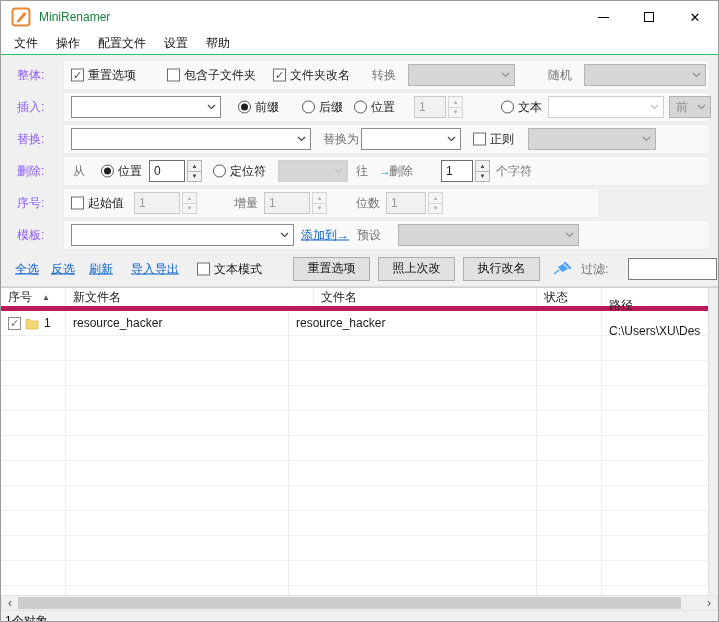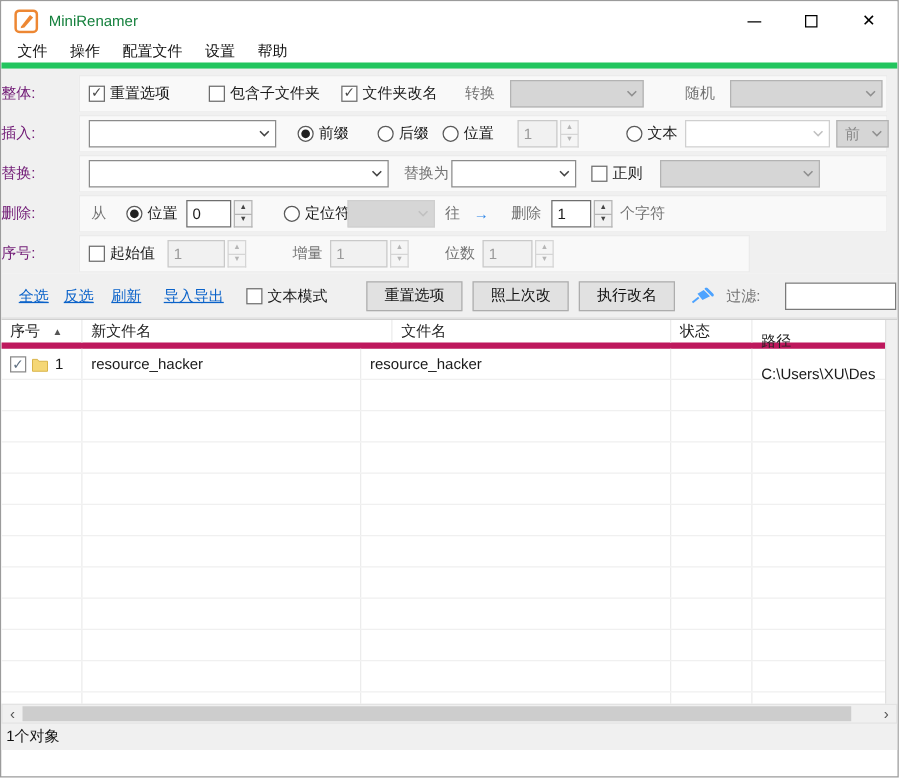--- a/index.html
+++ b/index.html
@@ -11,27 +11,27 @@
   }
   
   .titlebar { height:32px; background:#fff; display:flex; align-items:center; position:relative; }
   .appicon { width:20px; height:20px; margin:0 8px 0 10px; }
   .title { font-size:12px; color:#15803d; }
   .wincontrols { position:absolute; right:0; top:0; height:32px; display:flex; }
   .winbtn { width:46px; height:32px; display:flex; align-items:center; justify-content:center; color:#000; font-size:13px; }
   .maxbox { width:10px; height:10px; border:1px solid #000; display:block; }
   .minline { width:11px; height:1px; background:#000; display:block; }
   
-  .menubar { height:22px; background:#fff; display:flex; align-items:center; padding-left:4px; border-bottom:5px solid #22c55e; }
+  .menubar { height:22px; background:#fff; display:flex; align-items:center; padding-left:4px; border-bottom:1px solid #22c55e; }
   .menuitem { padding:2px 9px; color:#111; }
   
   .panel { background:#f0f0f0; padding-top:4px; }
   .crow { position:relative; height:32px; }
   .rowbox { position:absolute; left:62px; right:8px; top:1px; bottom:1px; background:#f9f9f9; border:1px solid #ebebeb; }
-  .rlabel { position:absolute; left:0; top:50%; transform:translateY(-50%); color:#701a75; }
+  .rlabel { position:absolute; left:16px; top:50%; transform:translateY(-50%); color:#8b5cf6; }
   .ctl { position:absolute; top:50%; transform:translateY(-50%); display:flex; align-items:center; }
   
   .combo { height:22px; background:#fff; border:1px solid #8b8b8b; display:flex; align-items:center; justify-content:flex-end; padding-right:4px; }
   .combo .chev { color:#444; }
   .combo.gray { background:#d6d6d6; border-color:#b3b3b3; color:#8a8a8a; justify-content:space-between; padding-left:6px; }
   .combo.gray .chev { color:#8f8f8f; }
   .combo.dislight { border-color:#cfcfcf; }
   .combo.dislight .chev { color:#c0c0c0; }
   .chev svg { display:block; }
   .cbx { display:flex; align-items:center; gap:4px; }
@@ -232,35 +232,35 @@
       <span class="rdot on"></span>
       <span>位置</span>
     </div>
     <div class="ctl" style="left:148px">
       <span class="spinbox" style="width:36px">0</span>
       <span class="spinarrows">
           <div>▲</div>
           <div>▼</div>
         </span>
     </div>
-    <div class="ctl radio" style="left:226px">
+    <div class="ctl radio" style="left:212px">
       <span class="rdot"></span>
       <span>定位符</span>
     </div>
     <div class="ctl combo gray dislight" style="left:277px;width:70px">
       <span></span>
         <span class="chev">
           <svg width="9" height="6" viewBox="0 0 9 6">
             <path d="M1 1 L4.5 4.5 L8 1" fill="none" stroke="currentColor" stroke-width="1.2"></path>
           </svg>
         </span>
     </div>
     <span class="ctl glabel" style="left:355px">往</span>
     <span class="ctl bluearrow" style="left:378px">→</span>
-    <span class="ctl glabel" style="left:408px">删除</span>
+    <span class="ctl glabel" style="left:388px">删除</span>
     <div class="ctl" style="left:440px">
       <span class="spinbox" style="width:32px">1</span>
       <span class="spinarrows">
           <div>▲</div>
           <div>▼</div>
         </span>
     </div>
     <span class="ctl glabel" style="left:495px">个字符</span>
   </div>
 
@@ -289,20 +289,41 @@
     <span class="ctl glabel" style="left:355px">位数</span>
     <div class="ctl" style="left:385px">
       <span class="spinbox dis" style="width:40px">1</span>
       <span class="spinarrows dis">
           <div>▲</div>
           <div>▼</div>
         </span>
     </div>
   </div>
 
+  <div class="crow">
+    <div class="rowbox"></div>
+    <span class="rlabel">模板:</span>
+    <div class="ctl combo" style="left:70px;width:223px">
+      <span class="chev">
+          <svg width="9" height="6" viewBox="0 0 9 6">
+            <path d="M1 1 L4.5 4.5 L8 1" fill="none" stroke="currentColor" stroke-width="1.2"></path>
+          </svg>
+        </span>
+    </div>
+    <span class="ctl link" style="left:300px">添加到→</span>
+    <span class="ctl glabel" style="left:356px">预设</span>
+    <div class="ctl combo gray" style="left:397px;width:181px">
+      <span></span>
+        <span class="chev">
+          <svg width="9" height="6" viewBox="0 0 9 6">
+            <path d="M1 1 L4.5 4.5 L8 1" fill="none" stroke="currentColor" stroke-width="1.2"></path>
+          </svg>
+        </span>
+    </div>
+  </div>
 </div>
 
 <div class="toolbar">
   <span class="ctl link" style="left:14px">全选</span>
   <span class="ctl link" style="left:50px">反选</span>
   <span class="ctl link" style="left:88px">刷新</span>
   <span class="ctl link" style="left:130px">导入导出</span>
   <div class="ctl cbx" style="left:196px">
     <span class="cbox"></span>
     <span>文本模式</span>

